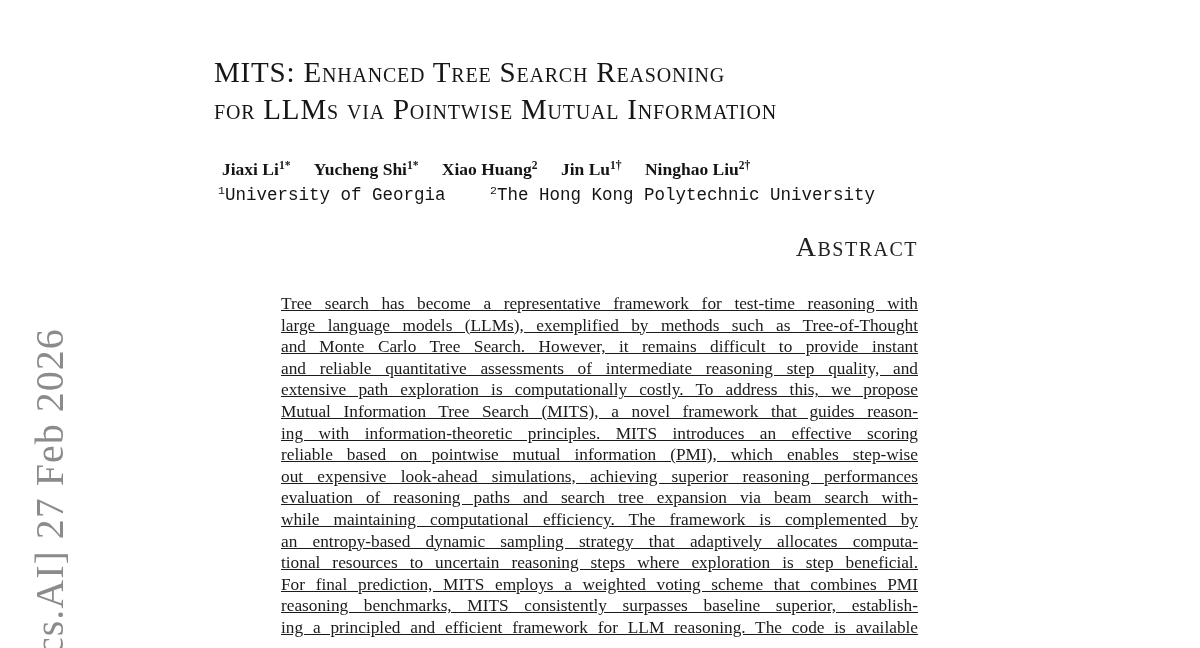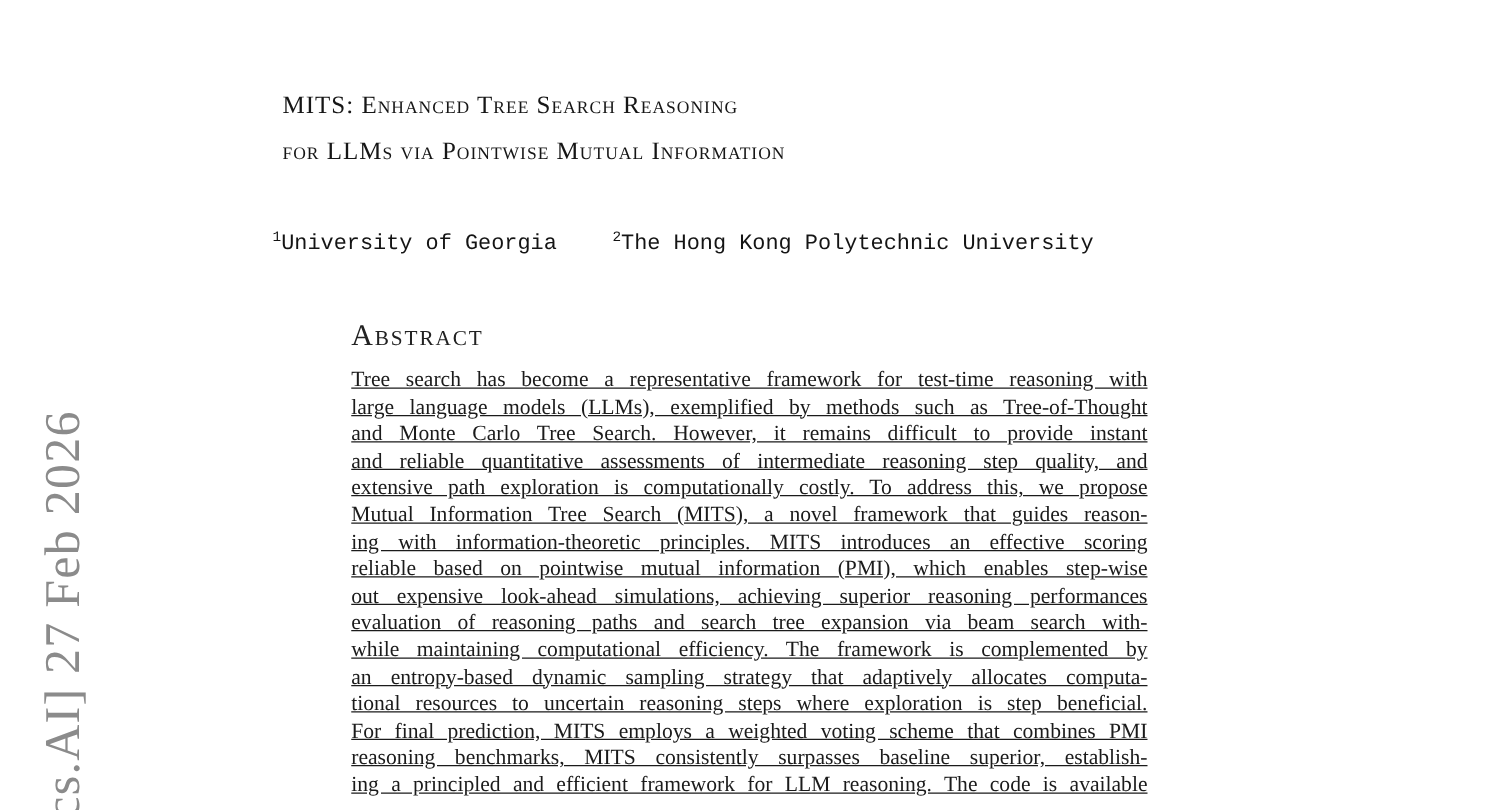--- a/index.html
+++ b/index.html
@@ -34,22 +34,22 @@
     color: #8b8b8b;
     letter-spacing: 1px;
     white-space: nowrap;
   }
 
   
   .title {
     position: absolute;
     left: 210px;
     top: 50px;
-    margin: 16px;
-    font-size: 20px;
+    margin: 4px;
+    font-size: 29px;
     line-height: 36.5px;
     font-weight: normal;
     font-variant: small-caps;
     letter-spacing: 0.8px;
     color: #161616;
   }
   .title-line { display: block; white-space: nowrap; }
 
   
   .authors {
@@ -79,24 +79,24 @@
     color: #141414;
     white-space: nowrap;
     font-family: Liberation Mono, monospace;
   }
   .affil + .affil { margin-left: 34px; }
 
   
   .abstract-heading {
     position: absolute;
     left: 281px;
-    top: 256px;
+    top: 231px;
     width: 637px;
-    text-align: left;
-    font-size: 24px;
+    text-align: right;
+    font-size: 28px;
     font-variant: small-caps;
     letter-spacing: 1.5px;
     color: #222222;
   }
   .abstract-body {
     position: absolute;
     left: 281px;
     top: 293px;
     width: 637px;
     font-size: 17.3px;
@@ -117,20 +117,27 @@
 
 <div class="page">
 
   <div class="watermark">cs.AI] 27 Feb 2026</div>
 
   <h1 class="title">
     <span class="title-line">MITS: Enhanced Tree Search Reasoning</span>
     <span class="title-line">for LLMs via Pointwise Mutual Information</span>
   </h1>
 
+  <div class="authors">
+    <span class="author"><span>Jiaxi Li</span><sup>1*</sup></span>
+    <span class="author"><span>Yucheng Shi</span><sup>1*</sup></span>
+    <span class="author"><span>Xiao Huang</span><sup>2</sup></span>
+    <span class="author"><span>Jin Lu</span><sup>1†</sup></span>
+    <span class="author"><span>Ninghao Liu</span><sup>2†</sup></span>
+  </div>
 
   <div class="affiliations">
     <span class="affil"><sup>1</sup><span>University of Georgia</span></span>
     <span class="affil"><sup>2</sup><span>The Hong Kong Polytechnic University</span></span>
   </div>
 
   <div class="abstract-heading">Abstract</div>
 
   <div class="abstract-body">
     <div class="abs-line">Tree search has become a representative framework for test-time reasoning with</div>

